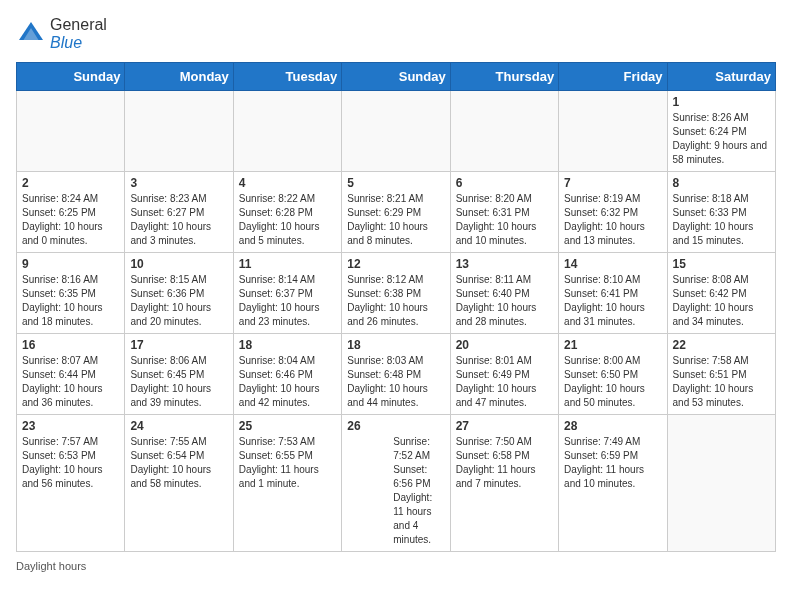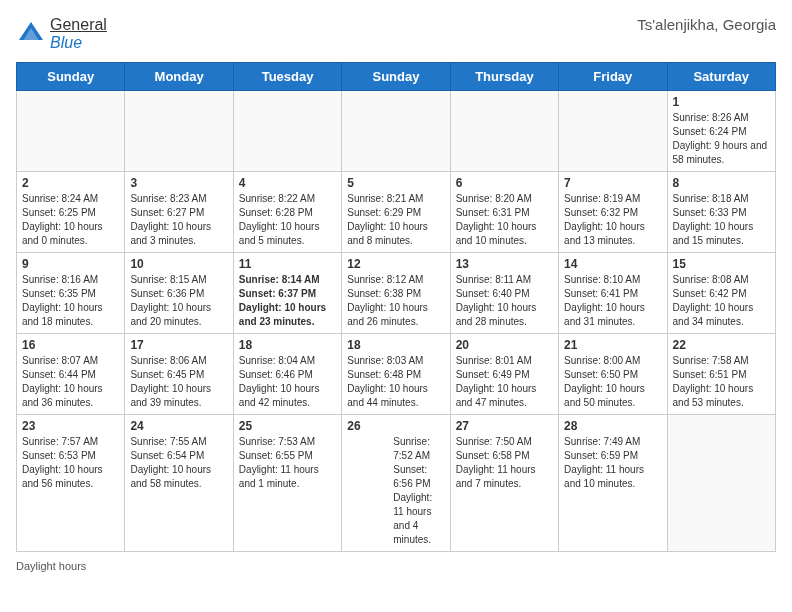--- a/index.html
+++ b/index.html
@@ -14,21 +14,21 @@
       display: flex;
       justify-content: space-between;
       align-items: flex-start;
       margin-bottom: 10px;
     }
     .logo {
       display: flex;
       align-items: center;
       gap: 4px;
     }
-    .logo-general { color: #333; text-decoration: underline; }
+    .logo-general { color: #333; }
     .logo-blue { color: #2176c8; font-style: italic; }
     .logo-icon {
       width: 30px;
       height: 30px;
     }
     .title-block {
       text-align: right;
     }
     .month-title {
       font-size: 38px;
@@ -44,21 +44,21 @@
       width: 100%;
       border-collapse: collapse;
       border: 1px solid #ccc;
     }
     .calendar th {
       background: #2176c8;
       color: #fff;
       font-size: 13px;
       font-weight: bold;
       padding: 6px 4px;
-      text-align: center;
+      text-align: right;
       border: 1px solid #1a60a8;
     }
     .calendar td {
       width: calc(100% / 7);
       vertical-align: top;
       border: 1px solid #ccc;
       padding: 4px 5px;
       min-height: 80px;
       font-size: 10.5px;
       color: #333;
@@ -92,21 +92,20 @@
     <svg class="logo-icon" viewBox="0 0 40 40">
       <polygon points="20,4 36,28 4,28" fill="#2176c8"></polygon>
       <polygon points="20,12 30,28 10,28" fill="#fff" opacity="0.3"></polygon>
     </svg>
     <div>
       <span class="logo-general">General</span><br>
       <span class="logo-blue">Blue</span>
     </div>
   </div>
   <div class="title-block">
-    <div class="subtitle">Ts'alenjikha, Georgia</div>
   </div>
 </div>
 
 <table class="calendar">
   <thead>
     <tr>
     <th>Sunday</th>
         <th>Monday</th>
         <th>Tuesday</th>
         <th>Sunday</th>
@@ -182,21 +181,21 @@
 Daylight: 10 hours and 18 minutes.</div>
         </td>
         <td>
           <span class="day-num">10</span>
           <div class="day-info" style="white-space: pre-line;">Sunrise: 8:15 AM
 Sunset: 6:36 PM
 Daylight: 10 hours and 20 minutes.</div>
         </td>
         <td>
           <span class="day-num">11</span>
-          <div class="day-info" style="white-space: pre-line; font-weight: bold;">Sunrise: 8:14 AM
+          <div class="day-info" style="white-space: pre-line;">Sunrise: 8:14 AM
 Sunset: 6:37 PM
 Daylight: 10 hours and 23 minutes.</div>
         </td>
         <td>
           <span class="day-num">12</span>
           <div class="day-info" style="white-space: pre-line;">Sunrise: 8:12 AM
 Sunset: 6:38 PM
 Daylight: 10 hours and 26 minutes.</div>
         </td>
         <td>

